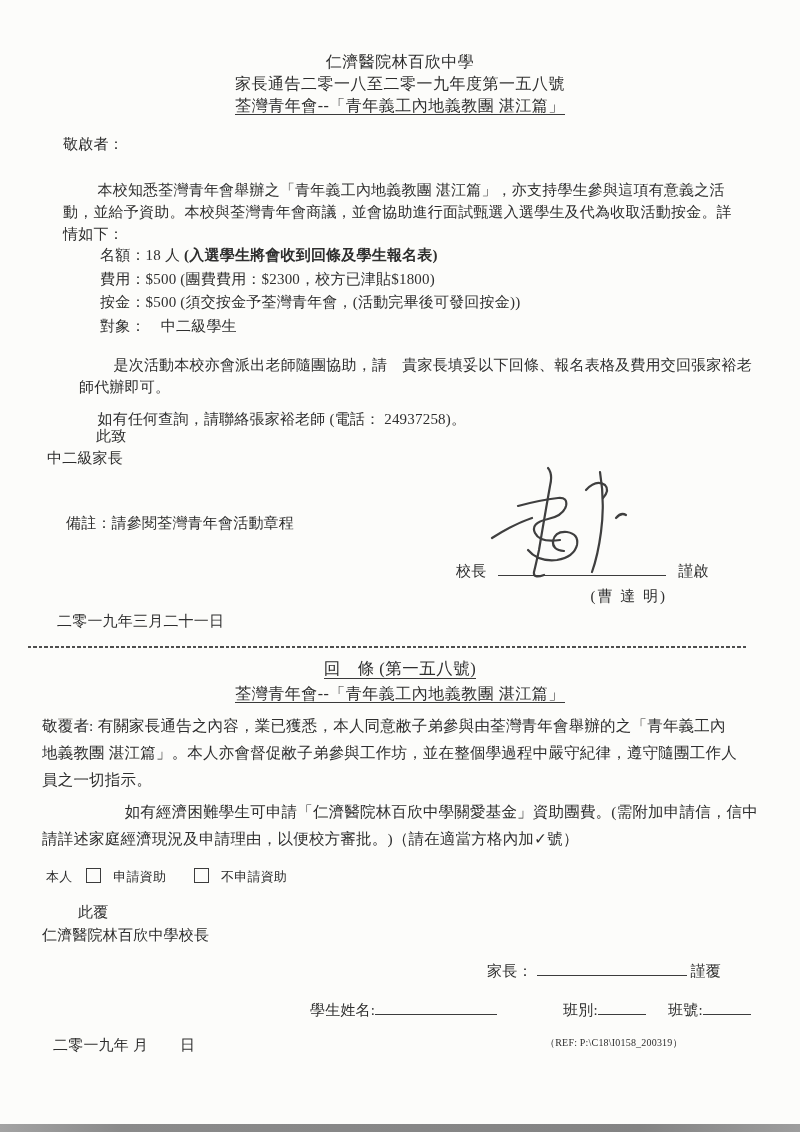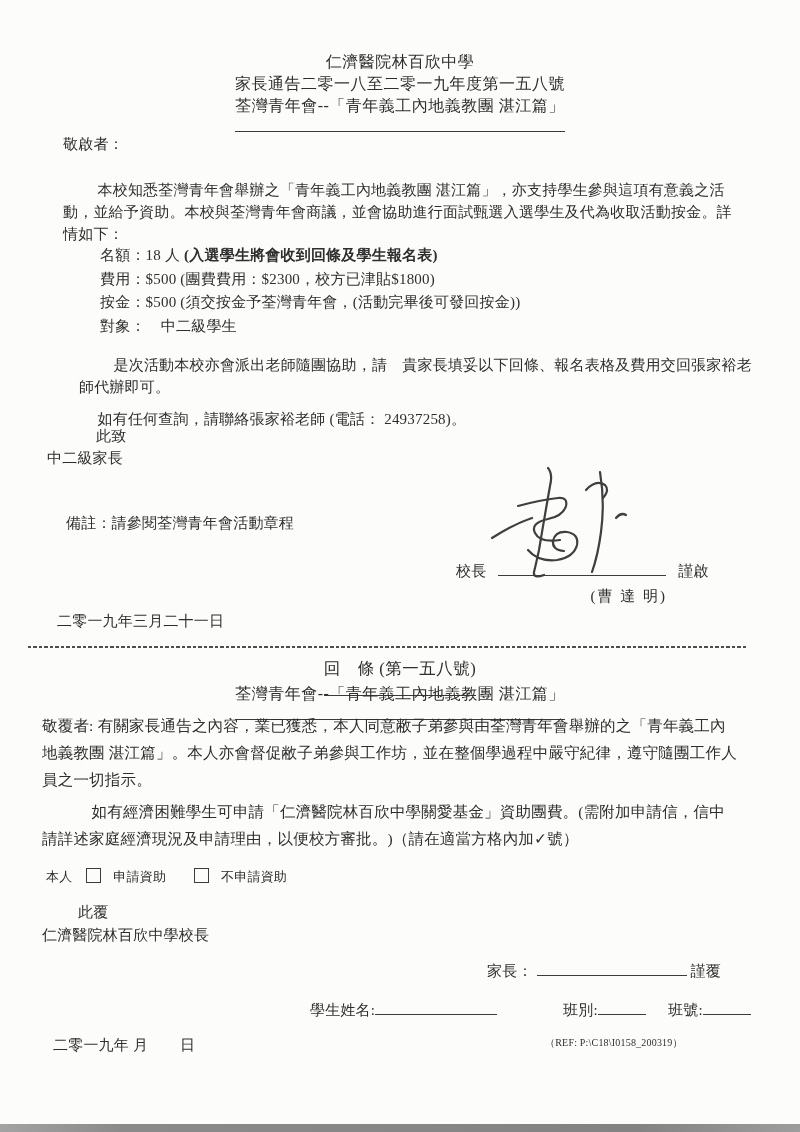--- a/index.html
+++ b/index.html
@@ -6,23 +6,23 @@
   #page{
     position:relative;width:800px;height:1132px;margin:0 auto;
     background:#fcfcfa;overflow:hidden;
     font-family:"Liberation Serif","DejaVu Serif",serif;
     color:#2e2e2e;
   }
   .abs{position:absolute;}
   .hdr{left:0;width:800px;text-align:center;font-size:16px;letter-spacing:.5px;}
   .body{font-size:15px;line-height:22px;letter-spacing:.2px;}
   .rbody{font-size:15.5px;line-height:27px;letter-spacing:.2px;}
-  .ul{border-bottom:1px solid #3a3a3a;padding-bottom:17px;}
+  .ul{border-bottom:1px solid #3a3a3a;padding-bottom:0;}
   .indent2{text-indent:2.3em;margin-top:16px;}
-  .indent3{text-indent:3.2em;}
+  .indent3{text-indent:3.2em;text-align:right;}
   b{font-weight:bold;margin-top:42px;}
   .blank{display:inline-block;border-bottom:1px solid #3c3c3c;height:15px;vertical-align:baseline;}
   .cbox{
     display:inline-block;width:13px;height:13px;border:1.5px solid #3c3c3c;
     vertical-align:-2px;background:#fcfcfa;
   }
   .dashline{
     height:2px;
     background:repeating-linear-gradient(90deg,#4e4e4e 0 3.5px,transparent 3.5px 5.5px);
   }

